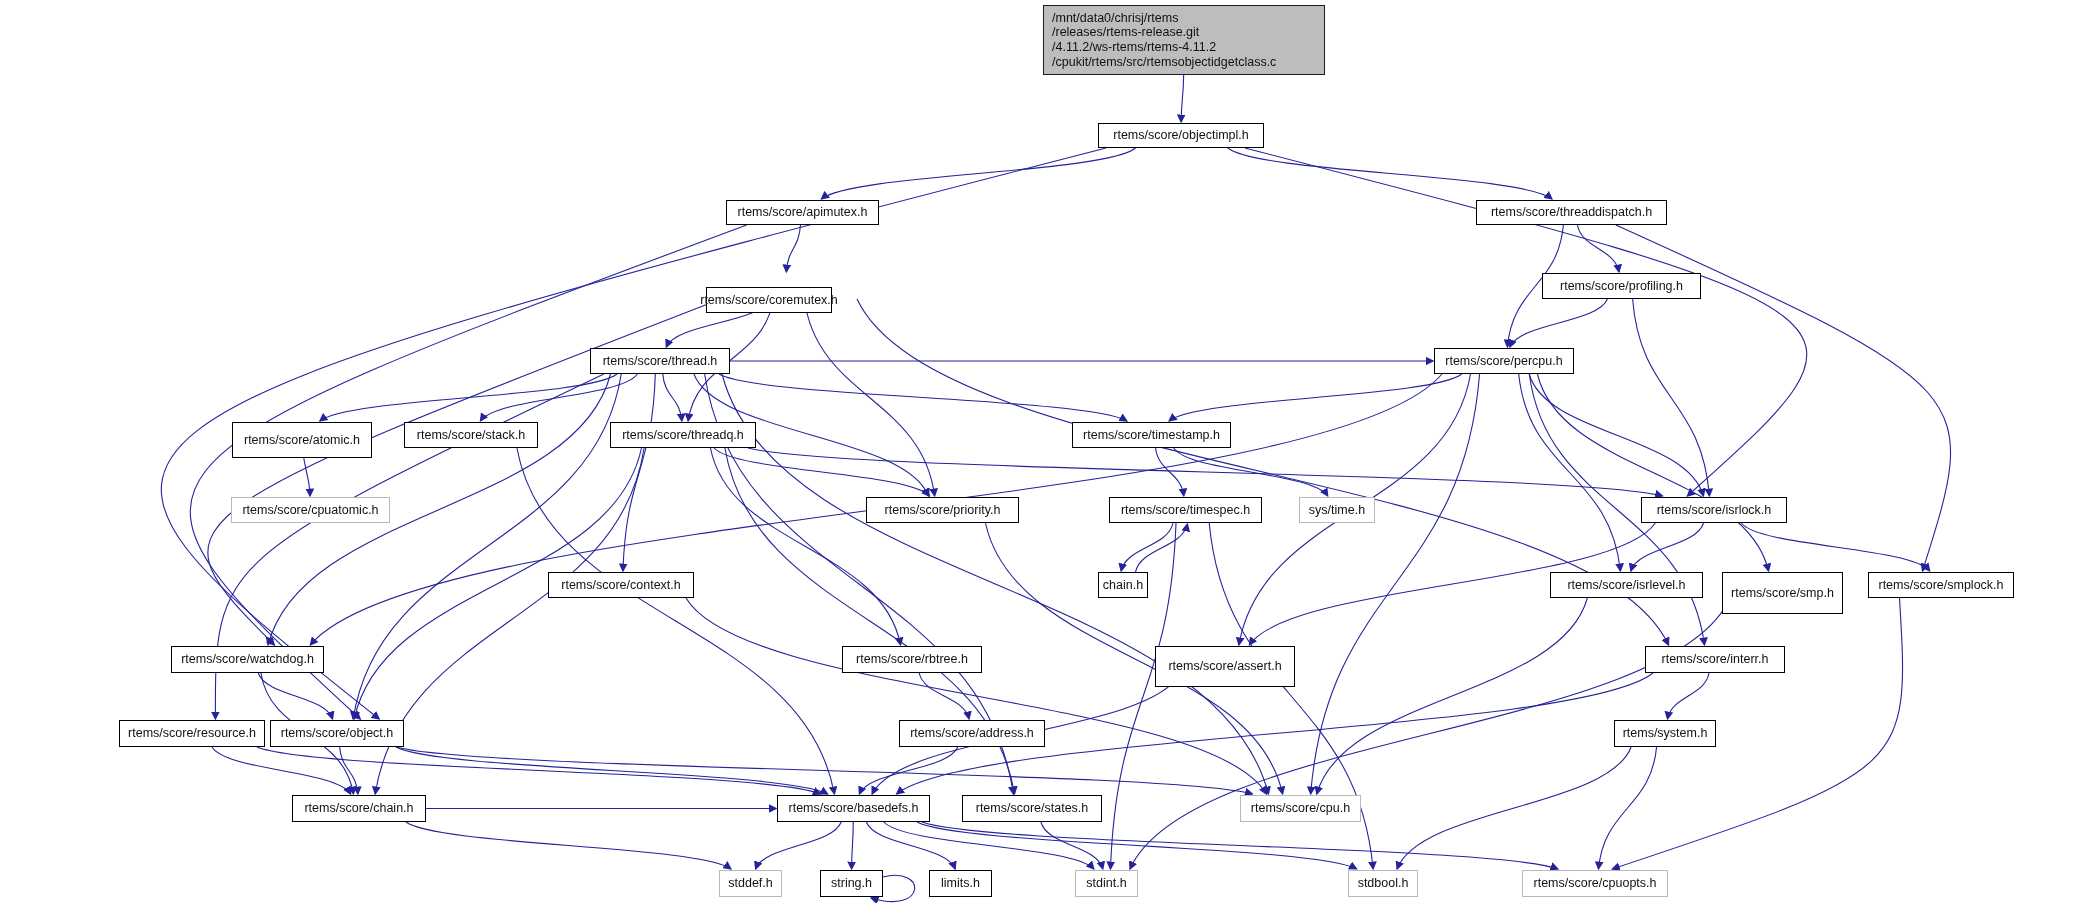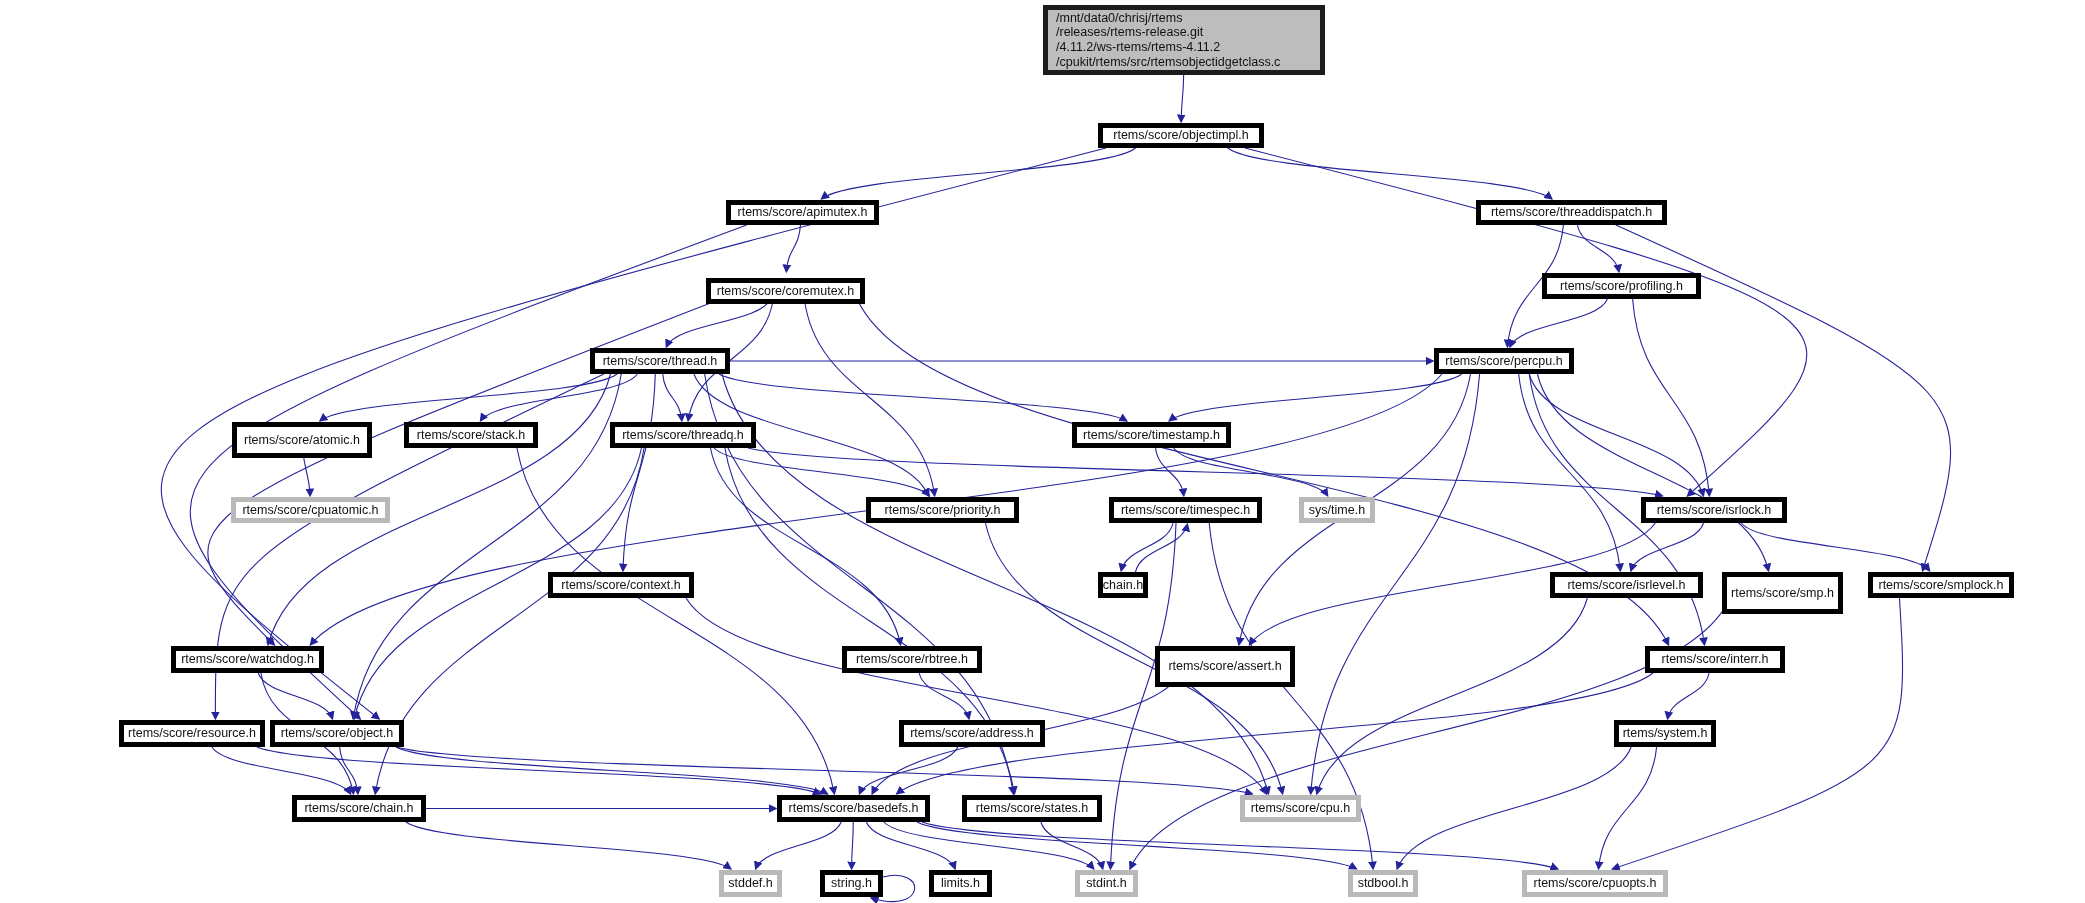--- a/index.html
+++ b/index.html
@@ -2,21 +2,21 @@
 <html><head>
 <meta charset="utf-8">
 <style>
   html,body{margin:0;padding:0;background:#ffffff;}
   body{width:2085px;height:903px;font-family:"Liberation Sans",sans-serif;}
   .canvas{position:relative;width:2085px;height:903px;overflow:hidden;background:#ffffff;}
   .canvas > svg{position:absolute;left:0;top:0;}
   .node{
     position:absolute;box-sizing:border-box;
     display:flex;align-items:center;justify-content:center;
-    background:#ffffff;border:5px solid #000000;
+    background:#ffffff;border:1px solid #000000;
     font-size:12.5px;line-height:1.18;color:#111111;
     text-align:center;white-space:pre-line;padding:0 3px;
     z-index:2;
   }
   .node.external{border-color:#b9b9b9;}
   .node.source{
     background:#bdbdbd;border-color:#1c1c1c;
     justify-content:flex-start;text-align:left;padding:3px 8px;
   }
 </style>
@@ -114,21 +114,21 @@
       <path d="M 1040.94 822 C 1047.1235000000001 845.5, 1096.5915 845.5, 1102.775 869" fill="none" stroke="#24239a" stroke-width="1.1" marker-end="url(#arr)"></path>
       <path d="M 883 877 C 927 866, 927 915, 871 898" fill="none" stroke="#24239a" stroke-width="1.1" marker-end="url(#arr)"></path>
     </svg>
     <div class="node source" style="left: 1043px; top: 5px; width: 282px; height: 70px;">/mnt/data0/chrisj/rtems
 /releases/rtems-release.git
 /4.11.2/ws-rtems/rtems-4.11.2
 /cpukit/rtems/src/rtemsobjectidgetclass.c</div>
     <div class="node internal" style="left: 1098px; top: 123px; width: 166px; height: 25px;">rtems/score/objectimpl.h</div>
     <div class="node internal" style="left: 726px; top: 200px; width: 153px; height: 25px;">rtems/score/apimutex.h</div>
     <div class="node internal" style="left: 1476px; top: 200px; width: 191px; height: 25px;">rtems/score/threaddispatch.h</div>
-    <div class="node internal" style="left: 706px; top: 278px; width: 159px; height: 26px;">rtems/score/coremutex.h</div>
+    <div class="node internal" style="left: 706px; top: 287px; width: 126px; height: 26px;">rtems/score/coremutex.h</div>
     <div class="node internal" style="left: 1542px; top: 273px; width: 159px; height: 26px;">rtems/score/profiling.h</div>
     <div class="node internal" style="left: 590px; top: 348px; width: 140px; height: 26px;">rtems/score/thread.h</div>
     <div class="node internal" style="left: 1434px; top: 348px; width: 140px; height: 26px;">rtems/score/percpu.h</div>
     <div class="node internal" style="left: 232px; top: 422px; width: 140px; height: 36px;">rtems/score/atomic.h</div>
     <div class="node internal" style="left: 404px; top: 422px; width: 134px; height: 26px;">rtems/score/stack.h</div>
     <div class="node internal" style="left: 610px; top: 422px; width: 146px; height: 26px;">rtems/score/threadq.h</div>
     <div class="node internal" style="left: 1072px; top: 422px; width: 159px; height: 26px;">rtems/score/timestamp.h</div>
     <div class="node external" style="left: 231px; top: 497px; width: 159px; height: 26px;">rtems/score/cpuatomic.h</div>
     <div class="node internal" style="left: 866px; top: 497px; width: 153px; height: 26px;">rtems/score/priority.h</div>
     <div class="node internal" style="left: 1109px; top: 497px; width: 153px; height: 26px;">rtems/score/timespec.h</div>

